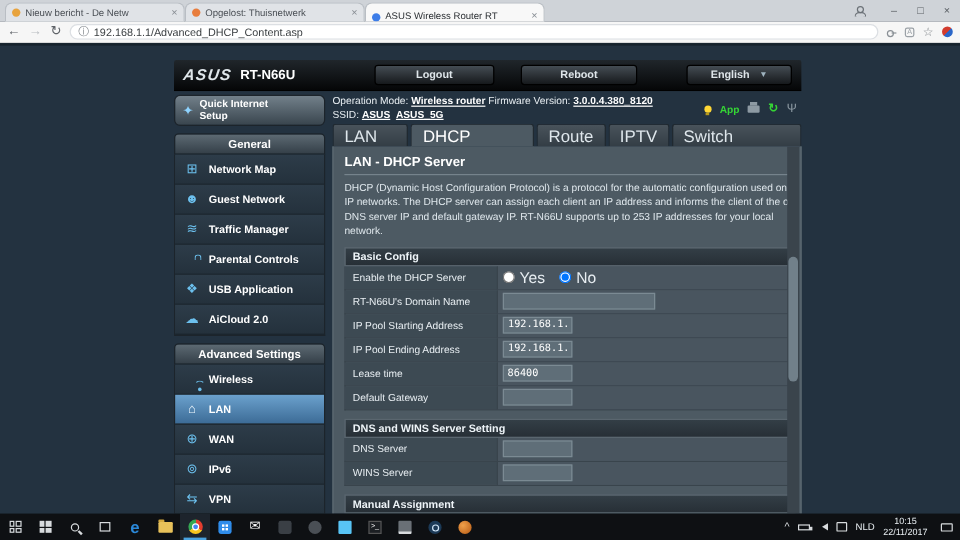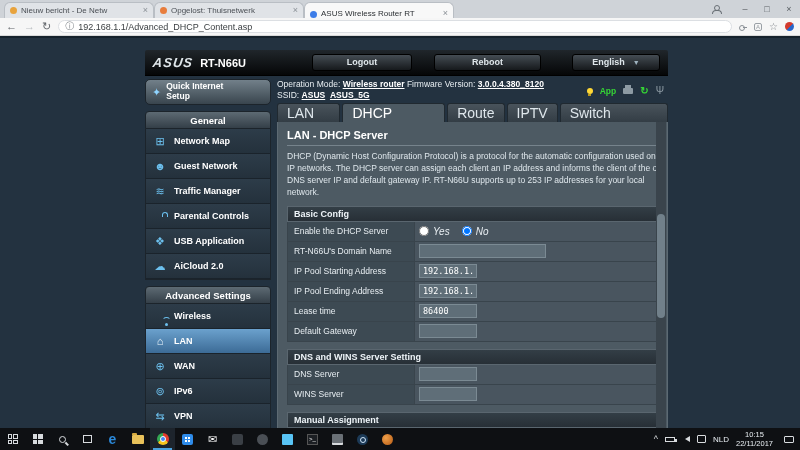--- a/index.html
+++ b/index.html
@@ -52,21 +52,21 @@
   #banner { height:26px; flex:0 0 auto; background:linear-gradient(#20262b,#050607);
             border-bottom:1px solid #000; display:flex; align-items:center; padding:0 8px;
             border-radius:2px 2px 0 0; }
   .brand { font-style:italic; font-weight:bold; font-size:13px; letter-spacing:1px;
            color:#dfe6ea; transform:skewX(-8deg); }
   .model { font-weight:bold; font-size:11px; color:#fff; margin-left:7px; }
   .hbtn { height:17px; background:linear-gradient(#444c53,#16191c); border:1px solid #000;
           border-radius:3px; color:#dfe6ea; font-size:9px; font-weight:bold; text-align:center;
           line-height:15px; }
   #logout-btn { width:100px; margin-left:66px; }
-  #reboot-btn { width:107px; margin-left:22px; }
+  #reboot-btn { width:97px; margin-left:22px; }
   #lang-btn { width:88px; margin-left:auto; display:flex; align-items:center;
               justify-content:center; gap:8px; }
   #lang-btn .chev { font-size:7px; color:#9fb3bf; }
 
   
   #mid { flex:1; display:flex; min-height:0; }
   #sidebar { width:126px; flex:0 0 auto; margin-right:6px; display:flex; flex-direction:column; }
   #qis { height:30px; margin-top:3px; background:linear-gradient(#72808a,#39454e);
          border:1px solid #1c242b; border-radius:5px; display:flex; align-items:center;
          padding:0 6px; gap:5px; }
@@ -122,21 +122,21 @@
            padding:2px 6px; font-size:9px; font-weight:bold; color:#eef4f8; margin-top:7px; }
   .shead.first { margin-top:0; }
   .frow { display:flex; height:20px; border:1px solid #39444c; border-top:none; }
   .fl { width:127px; flex:0 0 auto; background:#3d4a53; color:#e8eef2; font-size:8.5px;
         display:flex; align-items:center; padding:0 6px; border-right:1px solid #39444c; }
   .fv { flex:1; background:#49555f; display:flex; align-items:center; padding:0 4px; gap:4px; }
   .tin { height:14px; background:#5f6e78; border:1px solid #7b8a93; color:#fff;
          font-family:"DejaVu Sans Mono", monospace; font-size:8.5px; padding:0 3px; width:58px; }
   .tin.wide { width:127px; }
   .radio { width:10px; height:10px; margin:0; }
-  .rlabel { color:#e8eef2; font-size:10px; margin-right:8px;font-style:italic; }
+  .rlabel { color:#e8eef2; font-size:13px; margin-right:8px; }
   #pscroll { position:absolute; right:1px; top:0; bottom:0; width:10px; background:#3a444c; }
   #pthumb { position:absolute; left:1px; right:1px; top:30%; height:34%;
             background:#71808a; border-radius:4px; }
 
   
   #taskbar { position:absolute; left:0; bottom:0; width:800px; height:22px; background:#0e1013;
              display:flex; align-items:center; }
   .tb { width:25px; height:22px; display:flex; align-items:center; justify-content:center;
         position:relative; flex:0 0 auto; }
   .tb.active { background:#1d2averagec; background:#1d242c; }

